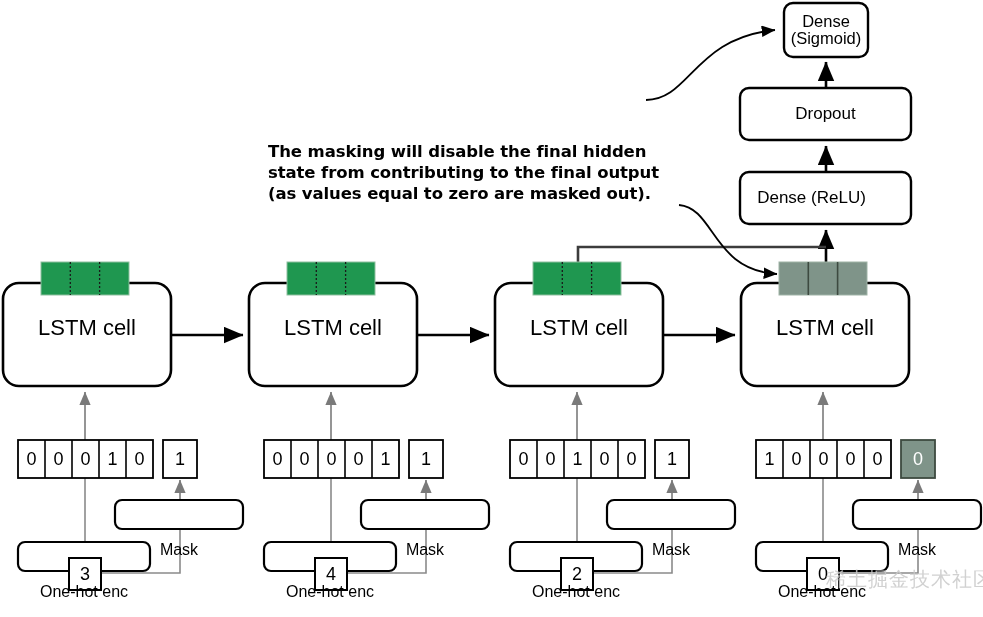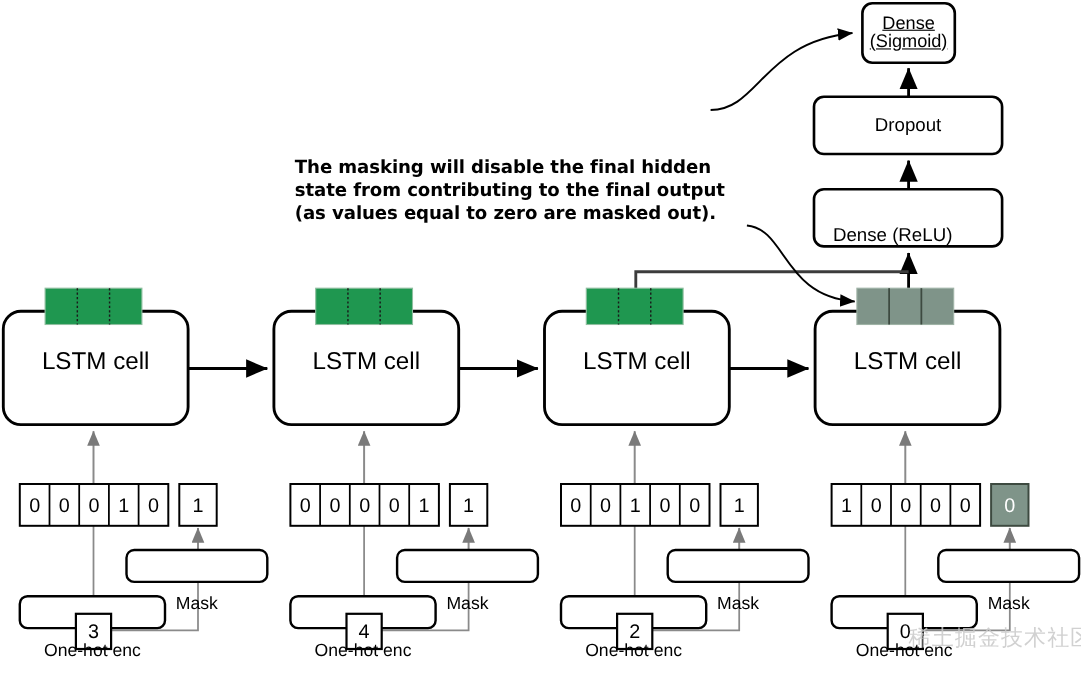--- a/index.html
+++ b/index.html
@@ -2,21 +2,21 @@
 <html><head>
 <meta charset="utf-8">
 <style>
   html,body{margin:0;padding:0;background:#ffffff;}
   body{font-family:"Liberation Sans", sans-serif;}
   #stage{position:relative;width:983px;height:617px;background:#ffffff;overflow:hidden;}
   #svgroot{position:absolute;left:0;top:0;width:983px;height:617px;}
   .lbl{position:absolute;display:flex;align-items:center;justify-content:center;
        text-align:center;line-height:1.05;color:#000;}
   .boxlabel{font-size:17px;}
-  .boxlabel2{font-size:16.5px;text-decoration:underline;}
+  .boxlabel2{font-size:16.5px;}
   .cellname{font-size:22px;}
   .celltxt{font-size:16px;margin-top:36px;}
   .digit{font-size:18px;}
   .digit-on-gray{color:#ffffff;}
   .ann{position:absolute;font-family:"DejaVu Sans", sans-serif;font-weight:bold;
        font-size:16.5px;line-height:1.28;color:#000;letter-spacing:-0.1px;}
   .wm{position:absolute;font-family:"DejaVu Sans", sans-serif;font-size:20px;
       color:#c9c9c9;opacity:.85;letter-spacing:1px;white-space:nowrap;}
 </style>
 </head>
@@ -146,21 +146,21 @@
     <rect x="315" y="558" width="32" height="32" fill="#fff" stroke="#000" stroke-width="2"></rect>
     <rect x="561" y="558" width="32" height="32" fill="#fff" stroke="#000" stroke-width="2"></rect>
     <rect x="807" y="558" width="32" height="32" fill="#fff" stroke="#000" stroke-width="2"></rect>
   </svg>
 
   <div class="lbl boxlabel2" style="left:784px;top:3px;width:84px;height:54px;flex-direction:column;">
     <span>Dense</span>
     <span>(Sigmoid)</span>
   </div>
   <div class="lbl boxlabel" style="left:740px;top:88px;width:171px;height:52px;">Dropout</div>
-  <div class="lbl boxlabel" style="left:740px;top:188px;width:143px;height:52px;">Dense (ReLU)</div>
+  <div class="lbl boxlabel" style="left:740px;top:172px;width:143px;height:52px;">Dense (ReLU)</div>
 
   <div class="ann" style="left:268px;top:141px;width:420px;text-align:left;">
     <div>The masking will disable the final hidden</div>
     <div>state from contributing to the final output</div>
     <div>(as values equal to zero are masked out).</div>
   </div>
 
   <div class="lbl cellname" style="left:3px;top:315px;width:168px;height:26px;">LSTM cell</div>
   <div class="lbl cellname" style="left:249px;top:315px;width:168px;height:26px;">LSTM cell</div>
   <div class="lbl cellname" style="left:495px;top:315px;width:168px;height:26px;">LSTM cell</div>

